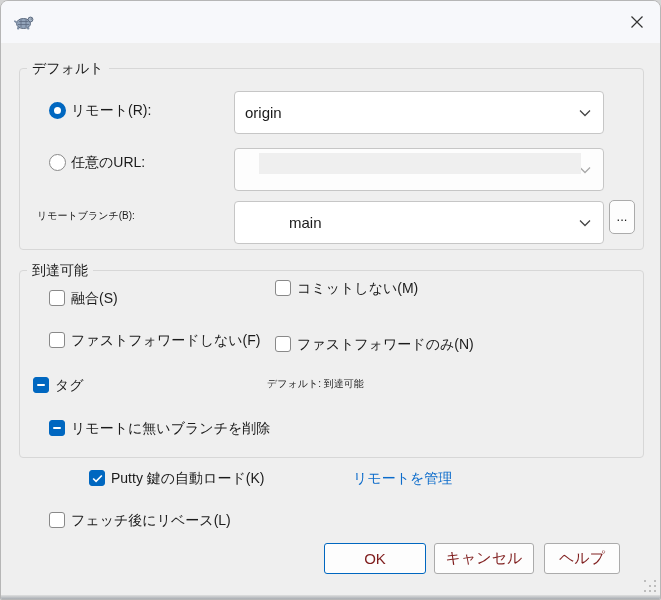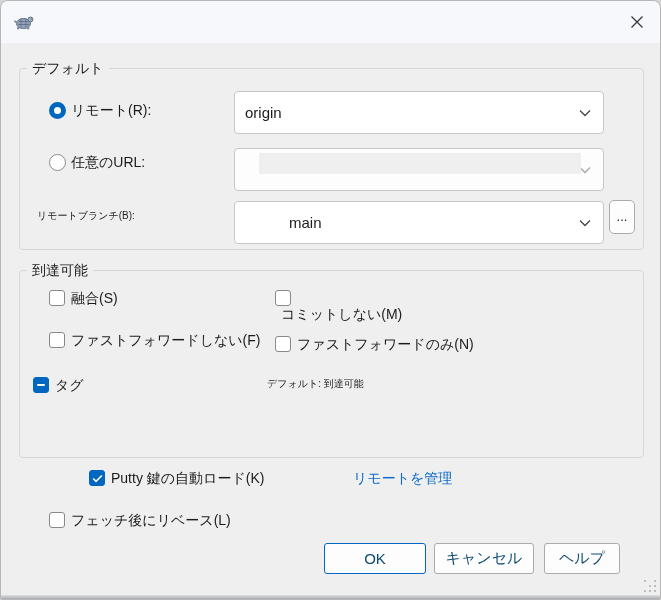--- a/index.html
+++ b/index.html
@@ -22,21 +22,21 @@
   .cb.checked,.cb.indeterminate{background:#0067c0;border-color:#0067c0;}
   .cb.indeterminate::after{content:"";width:8px;height:2px;background:#fff;border-radius:1px;}
   .cb + .lbl{margin-left:6px;}
   .combo{position:absolute;height:43px;width:370px;background:#fff;border:1px solid #c6c6c6;border-radius:4px;
          box-sizing:border-box;display:flex;align-items:center;}
   .combo .val{font-size:15px;color:#1b1b1b;margin-left:10px;flex:1;}
   .combo .chev{margin-right:12px;flex:none;}
   .combo.disabled{background:#fdfdfd;}
   .combo.disabled .inner{position:absolute;left:24px;top:4px;height:21px;width:322px;background:#efefef;}
   .btn{position:absolute;height:31px;background:#fdfdfd;border:1px solid #ababab;border-radius:3px;
-       font-size:15px;color:#0c4a6e;font-family:inherit;cursor:pointer;box-sizing:border-box;}
+       font-size:15px;color:#7f1d1d;font-family:inherit;cursor:pointer;box-sizing:border-box;}
   .btn.default{border:1.5px solid #0067c0;}
   .browse-btn{position:absolute;width:26px;height:34px;background:#fdfdfd;border:1px solid #ababab;border-radius:5px;
        font-size:13px;color:#1b1b1b;cursor:pointer;box-sizing:border-box;line-height:10px;padding:0;}
   .static-text{position:absolute;font-size:10px;color:#1b1b1b;white-space:nowrap;}
   .link{position:absolute;font-size:14px;color:#0b6bcb;cursor:pointer;text-decoration:none;white-space:nowrap;}
   .grip{position:absolute;right:4px;bottom:7px;width:12px;height:12px;}
   .grip::before{content:"";position:absolute;width:2px;height:2px;background:#bdbdbd;
       box-shadow:10px 10px #bdbdbd,10px 5px #bdbdbd,5px 10px #bdbdbd,10px 0 #bdbdbd,0 10px #bdbdbd,5px 5px #bdbdbd;}
   .bottom-edge{position:absolute;left:0;right:0;bottom:0;height:4px;background:linear-gradient(#dfdfdf,#a9adb3);}
 </style>
@@ -99,40 +99,44 @@
   </div>
   <button class="browse-btn" style="left:608px;top:199px;">...</button>
 
   <div class="group-box" style="left:18px;top:269px;width:623px;height:186px;"></div>
   <span class="group-label" style="left:26px;top:261px;">到達可能</span>
 
   <div class="row" style="left:40px;top:289px;height:16px;">
     <span class="cb"></span>
     <span class="lbl">融合(S)</span>
   </div>
-  <div class="row" style="left:266px;top:289px;height:16px;flex-direction:column;">
+  <div class="row" style="left:266px;top:279px;height:16px;">
     <span class="cb"></span>
     <span class="lbl">コミットしない(M)</span>
   </div>
 
   <div class="row" style="left:40px;top:331px;height:16px;">
     <span class="cb"></span>
     <span class="lbl">ファストフォワードしない(F)</span>
   </div>
   <div class="row" style="left:266px;top:335px;height:16px;">
     <span class="cb"></span>
     <span class="lbl">ファストフォワードのみ(N)</span>
   </div>
 
   <div class="row" style="left:24px;top:376px;height:16px;">
     <span class="cb indeterminate"></span>
     <span class="lbl">タグ</span>
   </div>
   <span class="static-text" style="left:266px;top:376px;">デフォルト: 到達可能</span>
 
+  <div class="row" style="left:40px;top:419px;height:16px;">
+    <span class="cb indeterminate"></span>
+    <span class="lbl">リモートに無いブランチを削除</span>
+  </div>
 
   <div class="row" style="left:40px;top:469px;height:16px;padding-left:40px;">
     <span class="cb checked">
       <svg width="11" height="9" viewBox="0 0 12 10">
         <path d="M1.2 5 L4.4 8.2 L10.8 1.6" stroke="#fff" stroke-width="1.8" fill="none"></path>
       </svg>
     </span>
     <span class="lbl">Putty 鍵の自動ロード(K)</span>
   </div>
   <a class="link" style="left:352px;top:469px;">リモートを管理</a>

